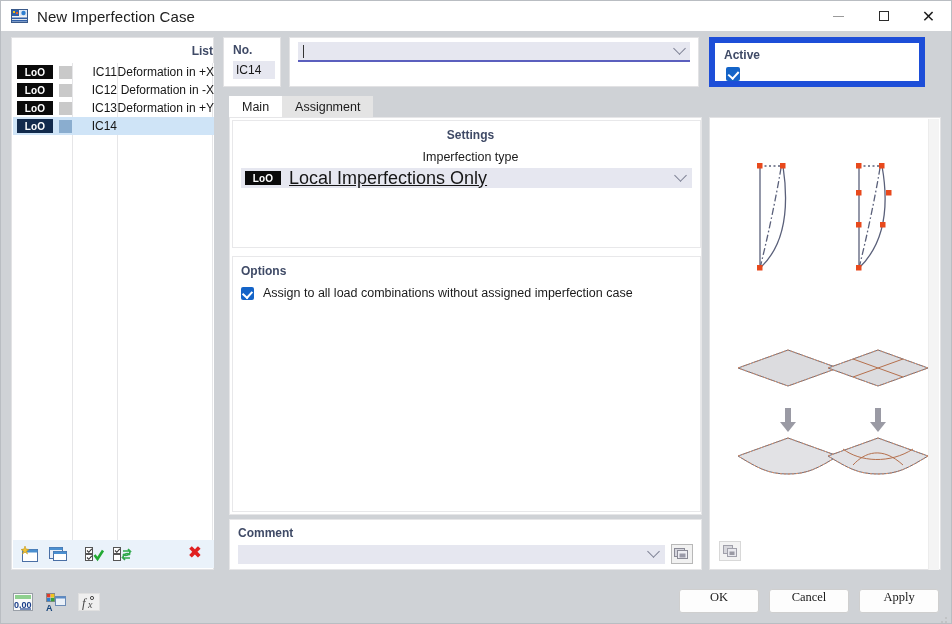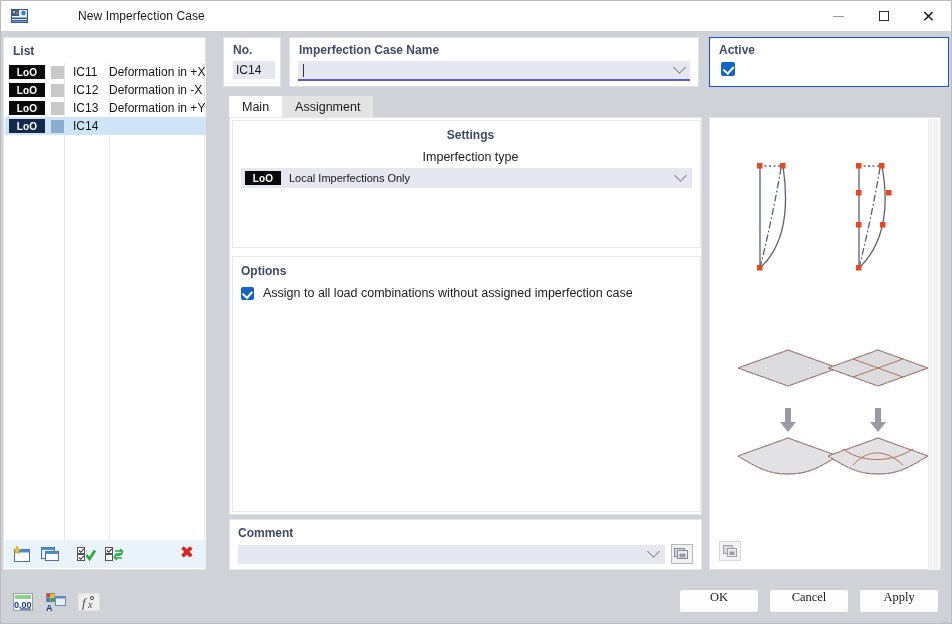--- a/index.html
+++ b/index.html
@@ -25,43 +25,43 @@
     width: 950px; height: 30px;
     background: #ffffff;
     display: flex; align-items: center;
   }
   .title-icon {
     width: 17px; height: 15px;
     margin-left: 10px; margin-right: 9px;
     position: relative; flex: none;
   }
   .title-text {
-    font-size: 12px; color: #202020;
+    font-size: 15px; color: #202020;
     letter-spacing: .1px;
-    margin-left: 41px;
   }
   .win-btns {
     position: absolute; right: 0; top: 0;
     display: flex; height: 30px;
   }
   .win-btn {
     width: 45px; height: 30px;
     display: flex; align-items: center; justify-content: center;
     font-size: 13px; color: #3a3a3a;
   }
   .win-btn.min span { display:block; width:11px; height:1px; background:#9a9a9a; }
   .win-btn.max span { display:block; width:10px; height:10px; border:1.3px solid #2b2b2b; }
   .win-btn.close { font-size: 16px; color:#1b1b1b; font-family:"DejaVu Sans", sans-serif; }
 
   
   .list-panel {
-    position: absolute; left: 2px; top: 36px;
+    position: absolute; left: 10px; top: 36px;
     width: 203px; height: 533px;
     background: #ffffff;
     border: 1px solid #e2e2e4;
+    text-align: right;
   }
   .panel-legend {
     font-size: 12px; font-weight: bold; color: #3f4a66;
     padding: 6px 0 3px 9px;
   }
   .list-body {
     position: absolute; left: 1px; top: 25px;
     width: 201px; height: 478px;
     background: #ffffff;
     overflow: hidden;
@@ -139,22 +139,22 @@
   .chev {
     position:absolute; right:6px; top:4px;
     width:9px; height:9px;
     border-right:1.4px solid #7b7f92; border-bottom:1.4px solid #7b7f92;
     transform: rotate(45deg); margin-top:-2px;
   }
 
   
   .active-box {
     position: absolute; left: 708px; top: 36px;
-    width: 240px; height: 50px;
-    background: #ffffff; border: 1px solid #1d4ed8;
+    width: 216px; height: 50px;
+    background: #ffffff; border: 6px solid #1d4ed8;
   }
   .active-label { font-size:12px; font-weight:bold; color:#3f4a66; padding:5px 0 0 9px; }
   .chk {
     width: 14px; height: 14px;
     background: #1464c8; border-radius: 2px;
     margin: 5px 0 0 11px;
     position: relative;
   }
   .chk::after {
     content:""; position:absolute;
@@ -194,21 +194,21 @@
   }
   .field-label { font-size: 12.5px; color:#1a1a1a; padding: 8px 0 0 8px; }
 
   .combo {
     margin: 4px 8px 0 8px;
     height: 20px; background:#e6e7f0;
     position: relative;
     display:flex; align-items:center;
   }
   .combo .badge { margin-left:4px; }
-  .combo-text { margin-left:8px; font-size:11px; color:#161616; }
+  .combo-text { margin-left:8px; font-size:18px; color:#161616;text-decoration:underline; }
 
   .opt-row { display:flex; align-items:center; padding: 8px 0 0 8px; }
   .chk-sm {
     width:13px; height:13px; background:#1464c8; border-radius:2px;
     position:relative; flex:none;
   }
   .chk-sm::after {
     content:""; position:absolute;
     left:3px; top:2px; width:5px; height:7px;
     border-right:2px solid #fff; border-bottom:2px solid #fff;
@@ -377,21 +377,20 @@
       <div class="tb-x">✖</div>
     </div>
   </div>
 
   <div class="no-box">
     <div class="no-label">No.</div>
     <div class="no-value">IC14</div>
   </div>
 
   <div class="name-box">
-    <div class="name-label">Imperfection Case Name</div>
     <div class="name-input-wrap" title="">
       <div class="caret"></div>
       <div class="chev"></div>
     </div>
   </div>
 
   <div class="active-box">
     <div class="active-label">Active</div>
     <div class="chk"></div>
   </div>

